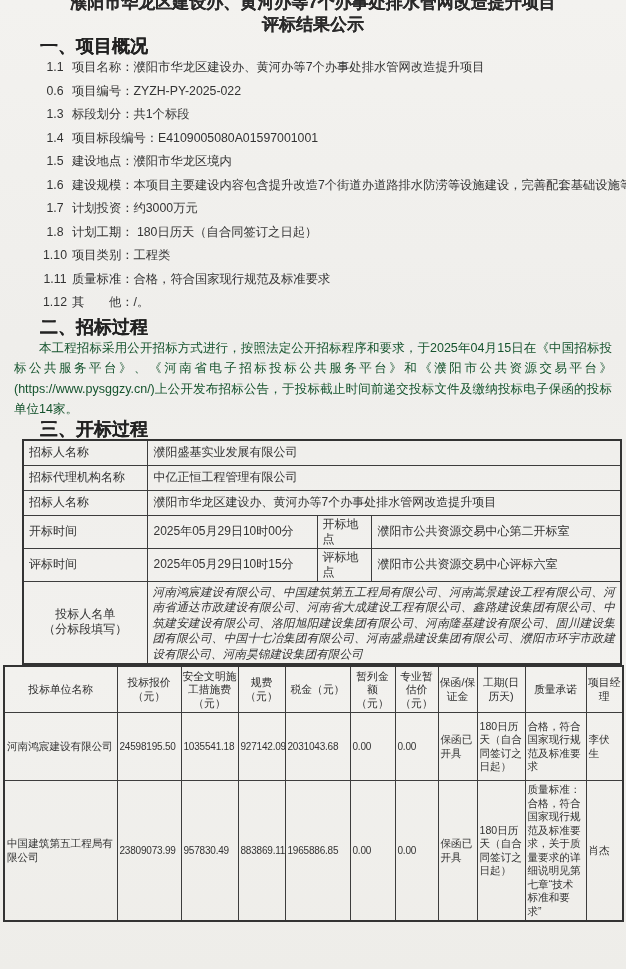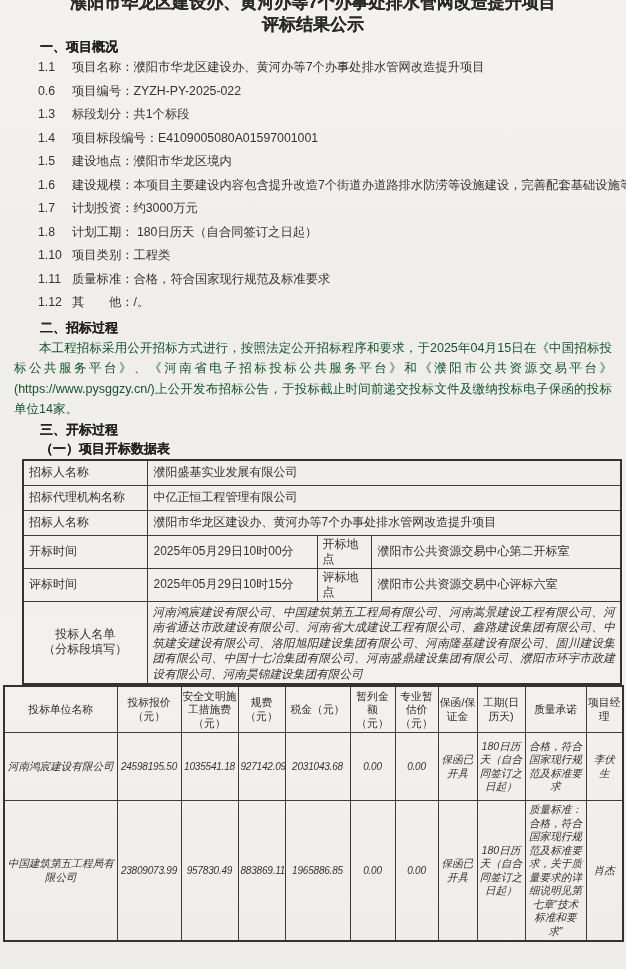--- a/index.html
+++ b/index.html
@@ -14,29 +14,29 @@
   .doc{padding:0 14px;}
 
   .title{
     text-align:center;font-weight:bold;color:#2a2a2a;
     text-shadow:0 0 .5px #2a2a2a;
   }
   .title .l1{font-size:17px;line-height:22px;margin-top:-8px;white-space:nowrap;overflow:hidden;}
   .title .l2{font-size:17px;line-height:21px;}
 
   .sec-h{
-    font-size:13px;font-weight:bold;color:#222;
+    font-size:18px;font-weight:bold;color:#222;
     line-height:17px;margin:3px 0 0 26px;text-shadow:0 0 .4px #222;
   }
   .sec-h.s2{margin-top:4px;}
   .sec-h.s3{margin-top:2px;font-family:Liberation Mono, monospace;}
 
   .items{margin:1px 0 0 24px;}
   .item{font-size:12.3px;line-height:23.5px;white-space:nowrap;color:#333;}
-  .item .num{display:inline-block;width:34px;}
+  .item .num{display:inline-block;width:34px;text-align:center;}
 
   .para{
     margin:2px 0 0 0;font-size:12.5px;line-height:20.5px;
     text-align:justify;text-indent:2em;color:#14532d;
   }
 
   .tbl-title{
     font-size:13px;font-weight:bold;color:#222;line-height:16px;
     margin:2px 0 2px 26px;text-shadow:0 0 .4px #222;
   }
@@ -52,21 +52,21 @@
   .t1 .lbl{text-align:left;padding-left:5px;}
   .t1 .val{text-align:left;padding-left:6px;}
   .t1 .r-std td{height:22px;}
   .t1 .r-sm td{height:15px;}
   .t1 .bidders-label{text-align:center;line-height:15px;}
   .t1 .bidders-list{font-size:11.7px;line-height:15.6px;text-align:justify;padding:2px 5px;font-style:italic;}
 
   
   .t2{width:619px;margin-left:-11px;}
   .t2 th{font-size:10.8px;line-height:13.5px;font-weight:normal;color:#2e2e2e;height:41px;padding:2px 1px;}
-  .t2 td{font-size:10.6px;line-height:13.5px;text-align:center;color:#333;padding:2px 2px;font-style:italic;}
+  .t2 td{font-size:10.6px;line-height:13.5px;color:#333;padding:2px 2px;}
   .t2 td.num{font-size:10px;letter-spacing:-.2px;white-space:nowrap;}
   .t2 .row-a td{height:63px;}
   .t2 .row-b td{height:124px;}
 </style>
 </head>
 <body>
 
 <div class="doc">
 
   <div class="title">
@@ -88,21 +88,20 @@
     <div class="item"><span class="num">1.10</span><span>项目类别：工程类</span></div>
     <div class="item"><span class="num">1.11</span><span>质量标准：合格，符合国家现行规范及标准要求</span></div>
     <div class="item"><span class="num">1.12</span><span>其　　他：/。</span></div>
   </div>
 
   <div class="sec-h s2">二、招标过程</div>
   <div class="para">本工程招标采用公开招标方式进行，按照法定公开招标程序和要求，于2025年04月15日在《中国招标投标公共服务平台》、《河南省电子招标投标公共服务平台》和《濮阳市公共资源交易平台》(https://www.pysggzy.cn/)上公开发布招标公告，于投标截止时间前递交投标文件及缴纳投标电子保函的投标单位14家。</div>
 
   <div class="sec-h s3">三、开标过程</div>
 
-  <div class="tbl-title">（一）项目开标数据表</div>
 
   <table class="t1">
     <colgroup>
         <col style="width:124px">
         <col style="width:170px">
         <col style="width:54px">
         <col style="width:250px">
       </colgroup>
     <tbody>
         <tr class="r-std">

